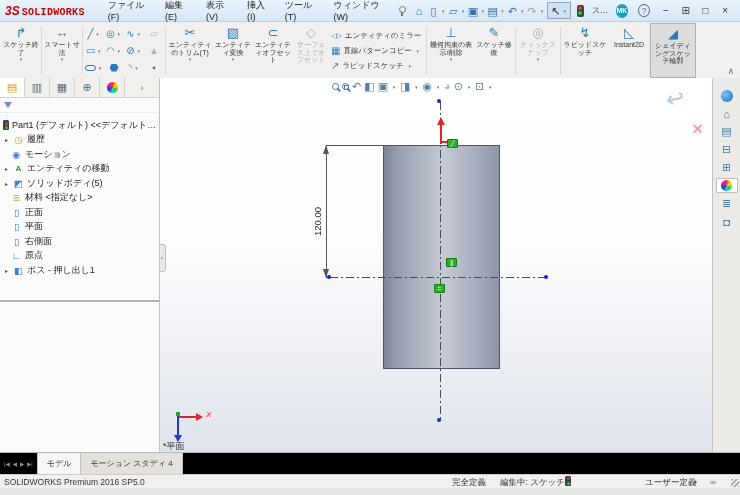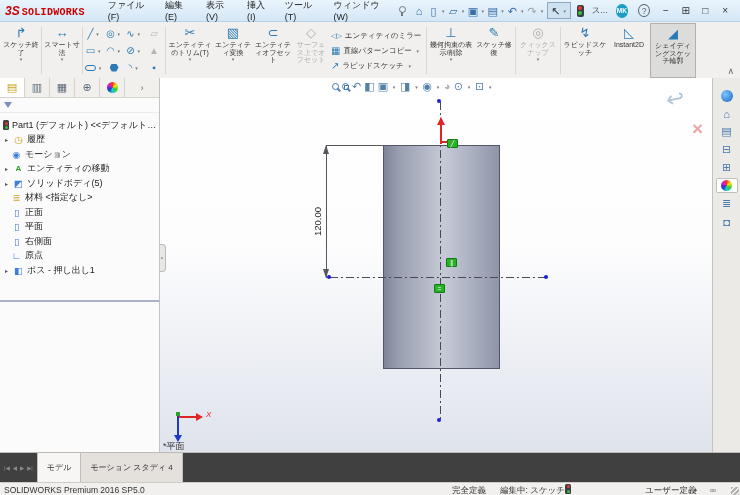--- a/index.html
+++ b/index.html
@@ -114,21 +114,21 @@
   .t-org { position:absolute; left:4px; top:4px; width:4px; height:4px; background:#2aa02a; }
   .vlabel { position:absolute; left:3px; top:362px; font-size:9px; color:#333; }
 
   
   .rstrip { width:28px; background:#eceae7; border-left:1px solid #c6c3be; display:flex; flex-direction:column; align-items:center; padding-top:10px; gap:3px; flex:none; }
   .rs-cell { width:22px; height:15px; display:flex; align-items:center; justify-content:center; font-size:11px; color:#4a7dad; }
   .rs-cell.sel { background:#fff; border:1px solid #c2bfba; border-radius:2px; }
   .globe { width:12px; height:12px; border-radius:50%; background:radial-gradient(circle at 35% 35%,#7ec5ff,#1565c0); }
 
   
-  .sheetbar { height:30px; background:#404040; border-top:1px solid #bdbab5; display:flex; align-items:stretch; }
+  .sheetbar { height:22px; background:#000000; border-top:1px solid #bdbab5; display:flex; align-items:stretch; }
   .navbtns { display:flex; align-items:center; gap:3px; padding:0 4px; font-size:5.5px; color:#8a8a8a; border-right:1px solid #c2bfba; }
   .stab { font-size:8px; padding:0 9px; display:flex; align-items:center; background:#e4e1dd; border-right:1px solid #c2bfba; color:#333; white-space:nowrap; }
   .stab.active { background:#f7f6f4; }
   .statusbar { height:14px; background:#f1f0ef; border-top:1px solid #cfccc7; position:relative; font-size:8.5px; color:#333; }
   .sb { position:absolute; top:2px; white-space:nowrap; }
   .sb-traffic { position:absolute; left:565px; top:1px; }
   .grip { position:absolute; right:1px; bottom:1px; width:8px; height:8px;
     background:repeating-linear-gradient(135deg,#b5b2ad 0 1.5px,transparent 1.5px 3.5px); }
 </style>
 </head>

